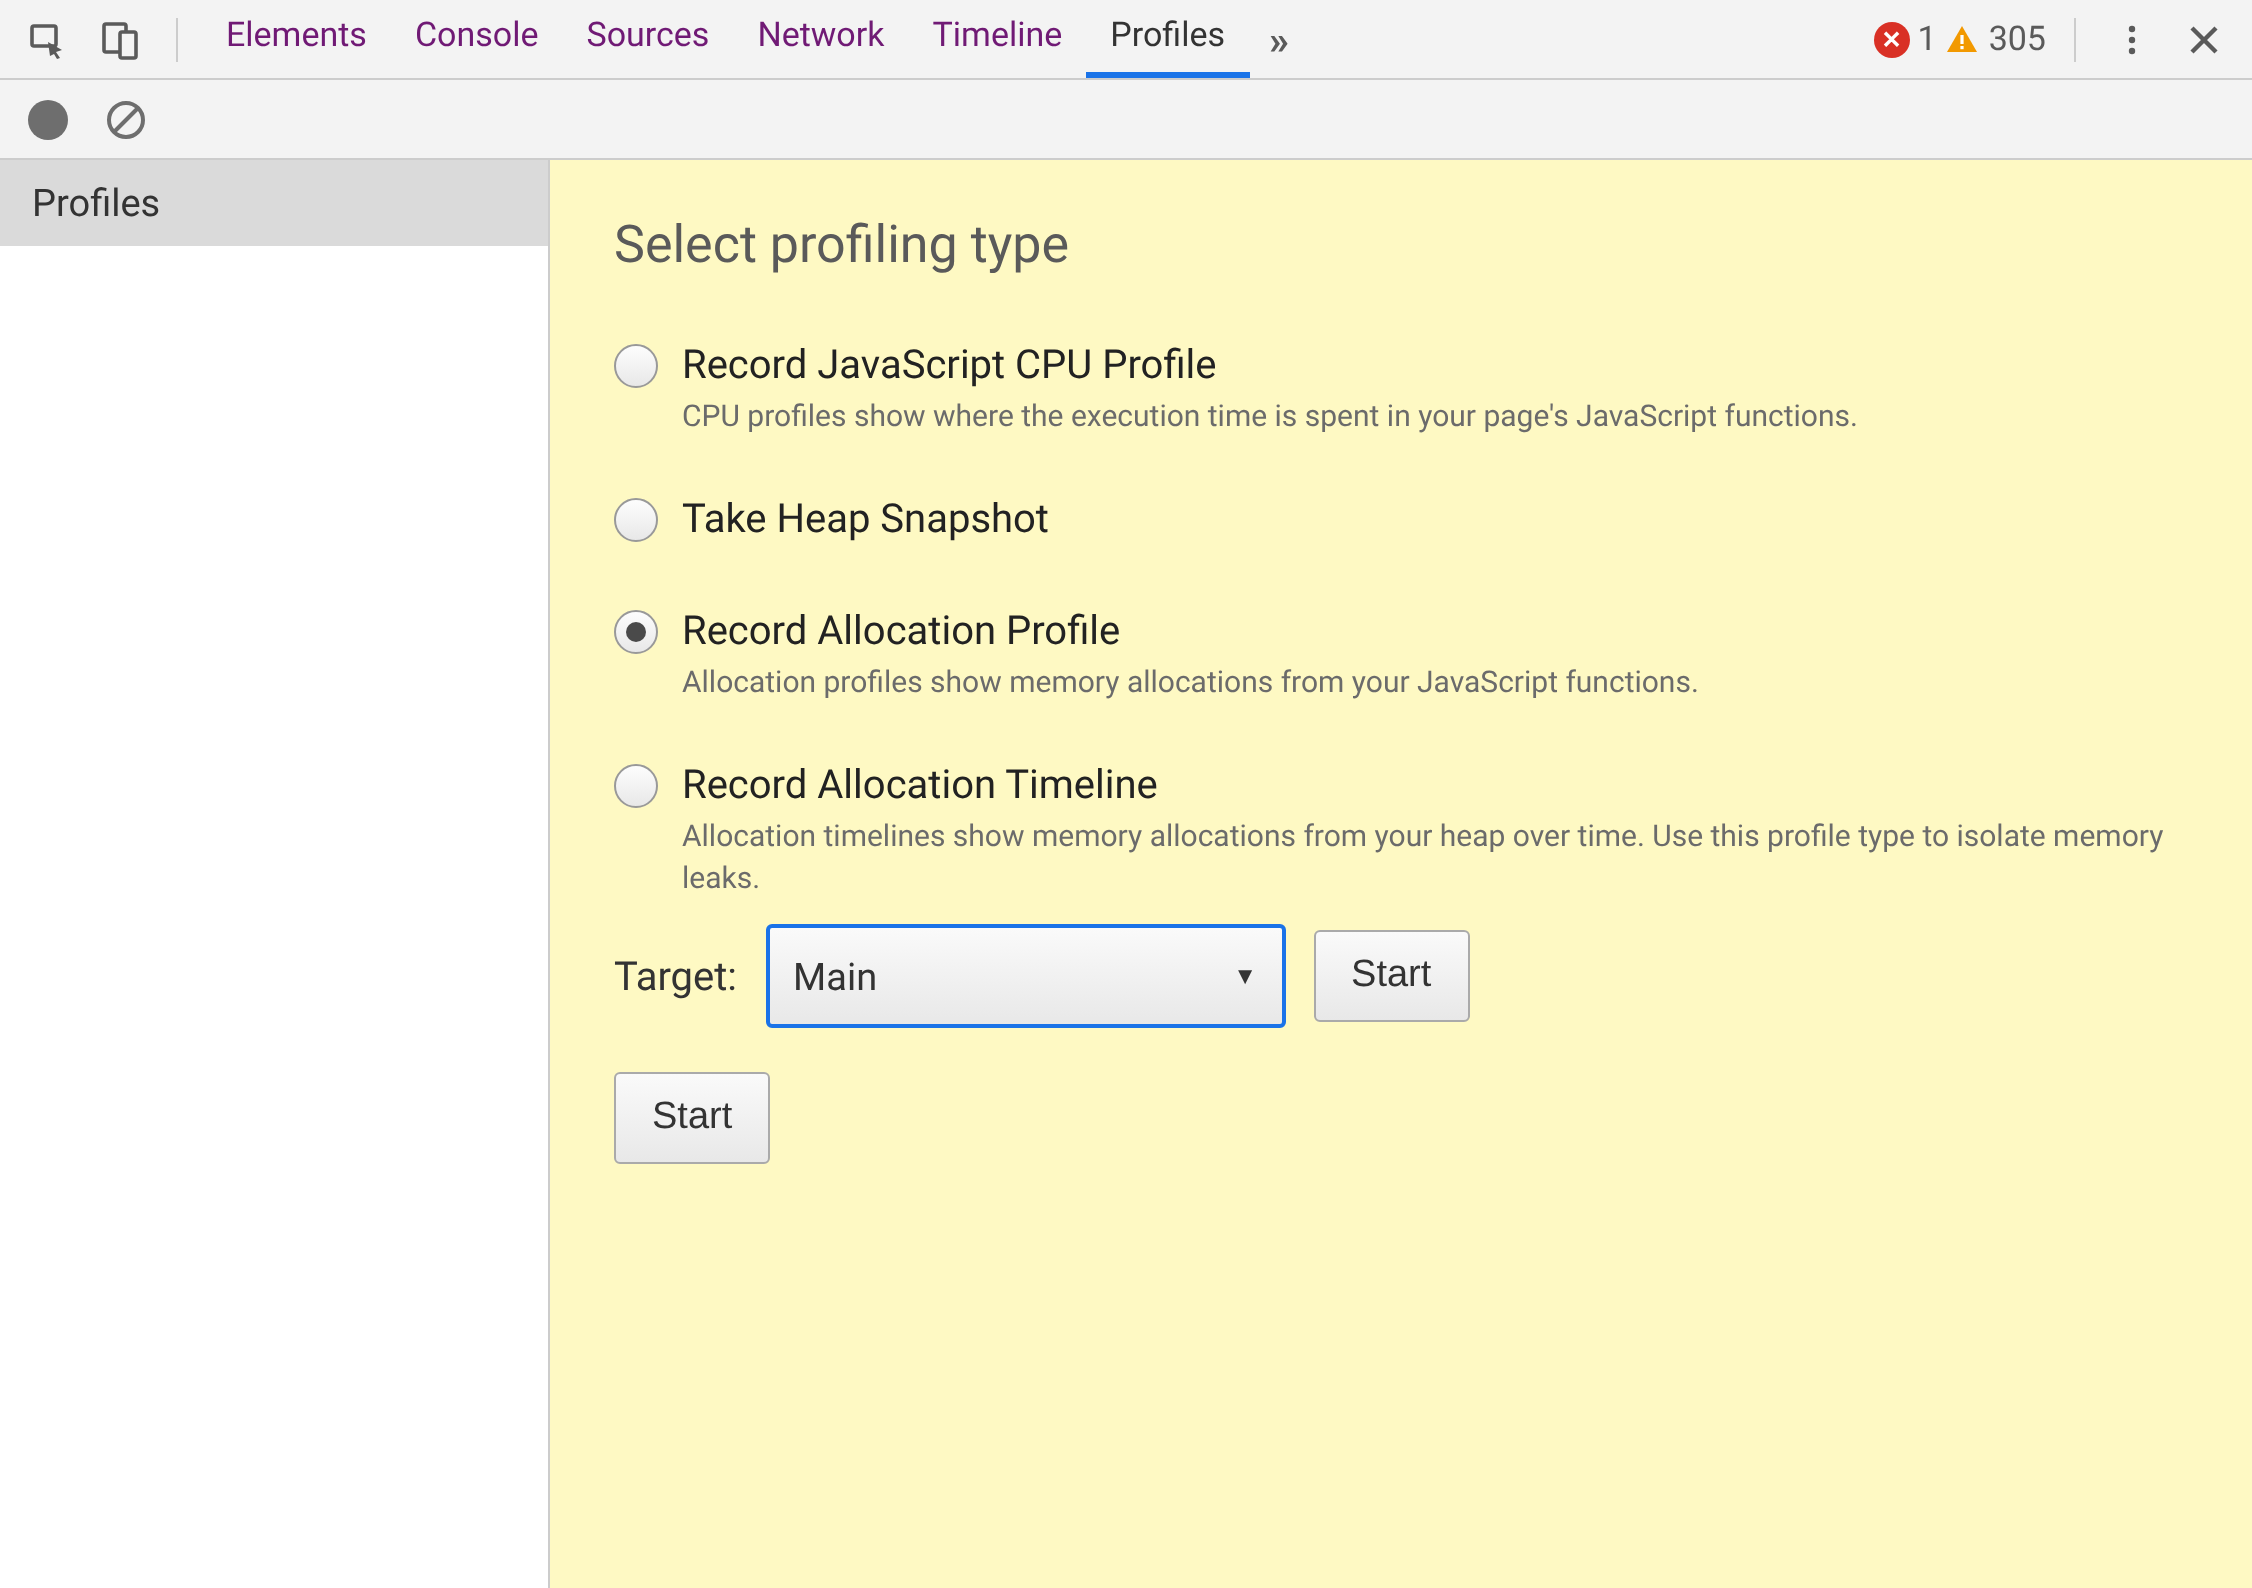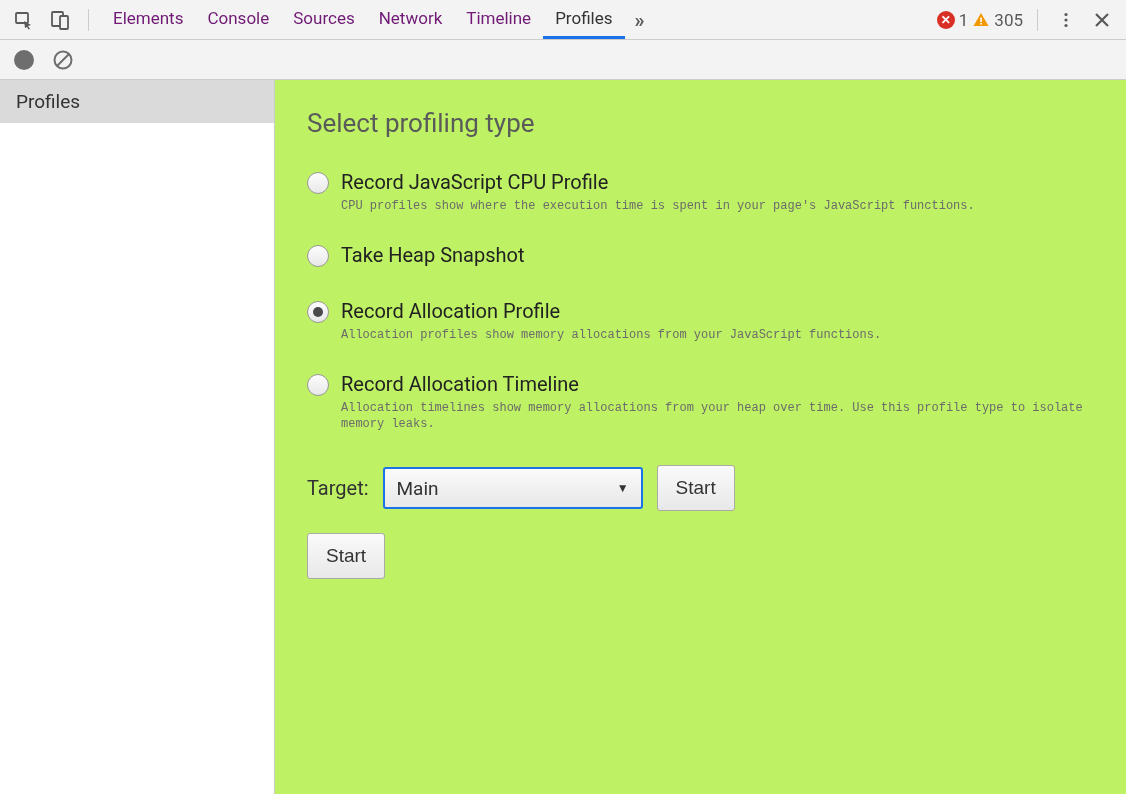--- a/index.html
+++ b/index.html
@@ -148,33 +148,33 @@
       font-size: 19px;
       color: #333;
       cursor: pointer;
     }
     .sidebar-item.selected {
       background: #dadada;
     }
     .content {
       flex: 1;
       padding: 28px 32px;
-      background: #bef264;
+      background: #fef9c3;
     }
     .content-title {
       font-size: 26px;
       color: #5a5a5a;
       font-weight: 400;
       margin-bottom: 32px;
     }
     .profile-options {
       display: flex;
       flex-direction: column;
       gap: 28px;
-      margin-bottom: 32px;
+      margin-bottom: 12px;
     }
     .profile-option {
       display: flex;
       align-items: flex-start;
       gap: 12px;
       cursor: pointer;
     }
     .radio {
       width: 22px;
       height: 22px;
@@ -196,38 +196,37 @@
     }
     .option-text {
       flex: 1;
     }
     .option-title {
       font-size: 20px;
       color: #222;
       margin-bottom: 4px;
     }
     .option-desc {
-      font-size: 12px;
+      font-size: 15px;
       color: #6b6b6b;
       line-height: 1.4;
-      font-family: Liberation Mono, monospace;
     }
     .target-row {
       display: flex;
       align-items: center;
       gap: 14px;
       margin-bottom: 22px;
     }
     .target-label {
       font-size: 20px;
       color: #333;
     }
     .target-select {
       width: 260px;
-      height: 42px;
+      height: 52px;
       border: 2px solid #1a73e8;
       border-radius: 3px;
       background: linear-gradient(to bottom, #fafafa, #e8e8e8);
       padding: 0 12px;
       display: flex;
       align-items: center;
       justify-content: space-between;
       cursor: pointer;
       font-size: 19px;
       color: #333;

